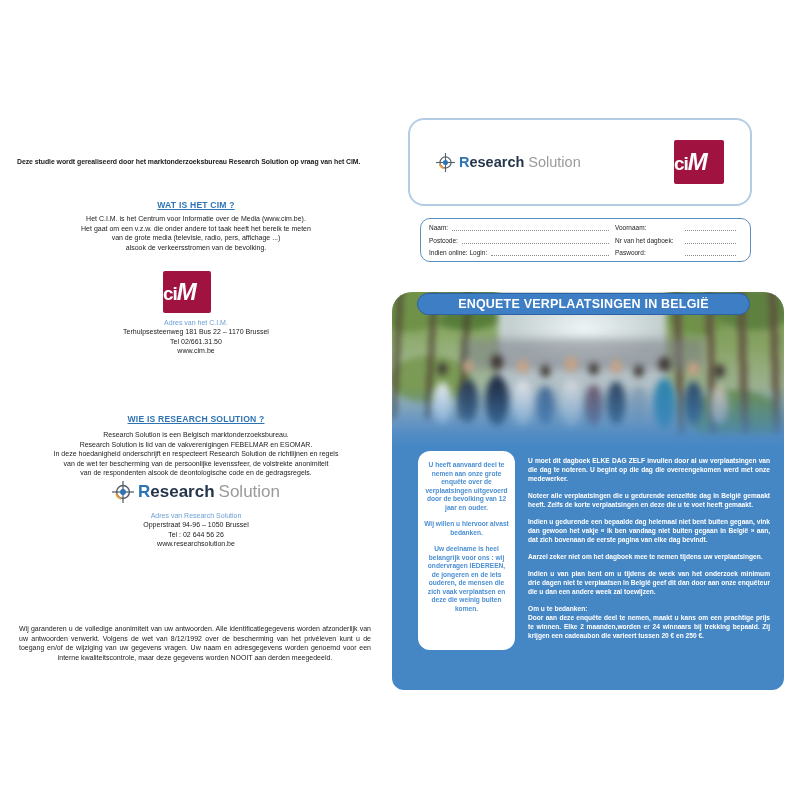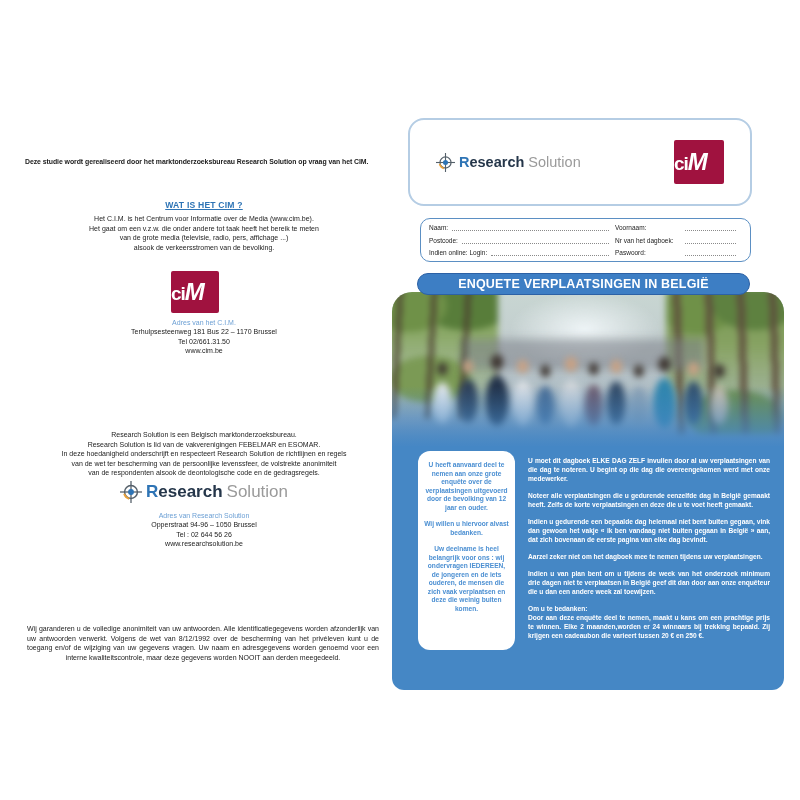--- a/index.html
+++ b/index.html
@@ -1,21 +1,21 @@
 <!DOCTYPE html>
 <html style="--heading-blue: #2e74b5; --address-blue: #6b9fd4; --cim-red: #a0123f; --logo-navy: #25364a; --logo-gray: #9a9a9a; --banner-blue: #3d7ec4; --panel-blue: #4587c5; --card-blue: #4b8fd2;"><head>
 <meta charset="utf-8">
 <style>
   html,body{margin:0;padding:0;background:#ffffff;}
   body{width:800px;height:800px;position:relative;overflow:hidden;
        font-family:"Liberation Sans","DejaVu Sans",sans-serif;color:#1a1a1a;}
   .canvas{position:absolute;inset:0;background:#fff;}
 
   
-  .left-page{position:absolute;left:8px;top:0;width:392px;height:573px;}
+  .left-page{position:absolute;left:0;top:0;width:392px;height:573px;}
   .intro-note{position:absolute;left:17px;top:151px;width:362px;
               font-size:6.9px;font-weight:bold;letter-spacing:-0.05px;white-space:nowrap;}
   .sec-heading{position:absolute;left:0;width:392px;text-align:center;
                color:var(--heading-blue,#2e74b5);font-size:8.6px;font-weight:bold;
                text-decoration:underline;letter-spacing:.2px;}
   .h-cim{top:193px;}
   .h-rs{top:407px;}
   .center-body{position:absolute;left:16px;width:360px;text-align:center;
                font-size:7px;line-height:9.6px;white-space:pre-line;color:#222;}
   .b-cim{top:207px;}
@@ -51,21 +51,21 @@
   .form-box{position:absolute;left:28px;top:218px;width:331px;height:44px;
             border:1.5px solid #5b8fc3;border-radius:10px;box-sizing:border-box;
             padding:5px 8px 4px 8px;display:flex;flex-direction:column;justify-content:space-between;
             font-size:6.5px;color:#222;}
   .form-row{display:flex;align-items:flex-end;line-height:8px;}
   .fcol1{display:flex;flex:0 0 186px;align-items:flex-end;}
   .fcol2{display:flex;flex:1;align-items:flex-end;}
   .fcol2 .flabel{flex:0 0 66px;}
   .flabel{white-space:nowrap;}
   .dots{flex:1;border-bottom:1px dotted #8a8a8a;height:6px;margin:0 6px 1px 4px;}
-  .banner{position:absolute;left:25px;top:273px;width:333px;height:22px;
+  .banner{position:absolute;left:25px;top:293px;width:333px;height:22px;
           background:var(--banner-blue,#3d7ec4);border:1.5px solid #2c61a5;border-radius:11px;
           box-sizing:border-box;display:flex;align-items:center;justify-content:center;
           color:#fff;font-weight:bold;font-size:12.5px;letter-spacing:.2px;z-index:3;}
   
   .photo{position:absolute;left:0;top:292px;width:392px;height:155px;
          border-radius:20px 20px 0 0;overflow:hidden;z-index:1;
          background:linear-gradient(180deg,#c8d6d2 0%,#c2ccce 40%,#adbcc4 65%,#93a9bd 85%,#6f93bb 100%);}
   .ph-sky{position:absolute;left:30%;right:32%;top:0;height:48%;
           background:radial-gradient(closest-side,#eef4f6,rgba(238,244,246,0));filter:blur(2px);}
   .ph-trees-left{position:absolute;left:-2%;top:-3%;width:29%;height:85%;filter:blur(3px);
@@ -146,20 +146,21 @@
       <span class="cim-logo-text"><span>ci</span><span class="big-m">M</span></span>
     </div>
 
     <div class="addr a-cim">
       <span class="addr-title">Adres van het C.I.M.</span>
       <span class="addr-lines">Terhulpsesteenweg 181 Bus 22 – 1170 Brussel
 Tel  02/661.31.50
 www.cim.be</span>
     </div>
 
+    <h2 class="sec-heading h-rs">WIE IS RESEARCH SOLUTION ?</h2>
 
     <p class="center-body b-rs">Research Solution is een Belgisch marktonderzoeksbureau.
 Research Solution is lid van de vakverenigingen  FEBELMAR en ESOMAR.
 In deze hoedanigheid onderschrijft en respecteert Research Solution de richtlijnen en regels
 van de wet ter bescherming van de persoonlijke levenssfeer, de volstrekte anonimiteit
 van de respondenten alsook de deontologische code en de gedragsregels.</p>
 
     <div class="rs-logo rs-logo-left">
       <svg class="crosshair" width="22" height="22" viewBox="0 0 24 24">
         <line x1="12" y1="0" x2="12" y2="24" stroke="#55606a" stroke-width="1.4"></line>

